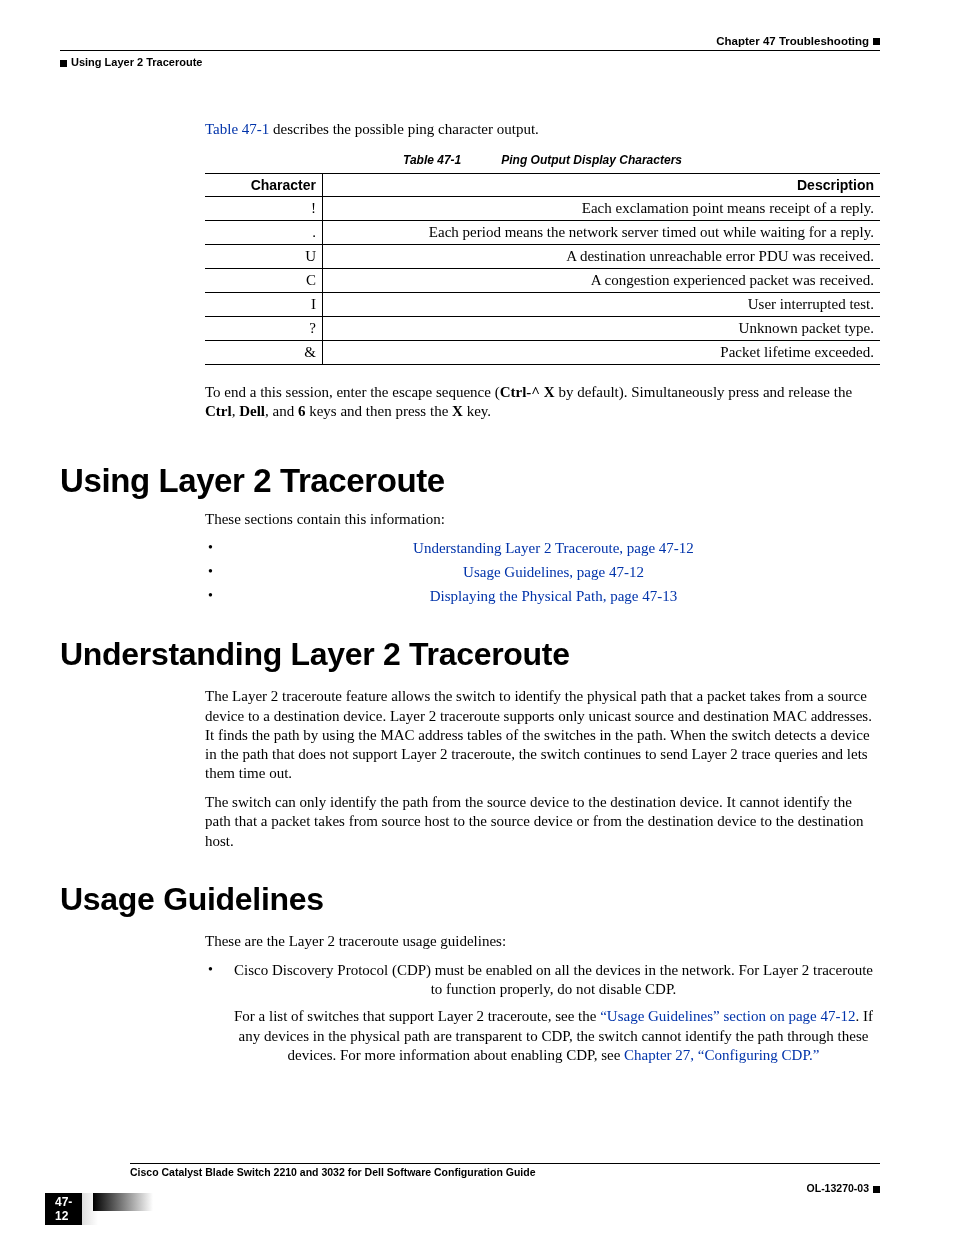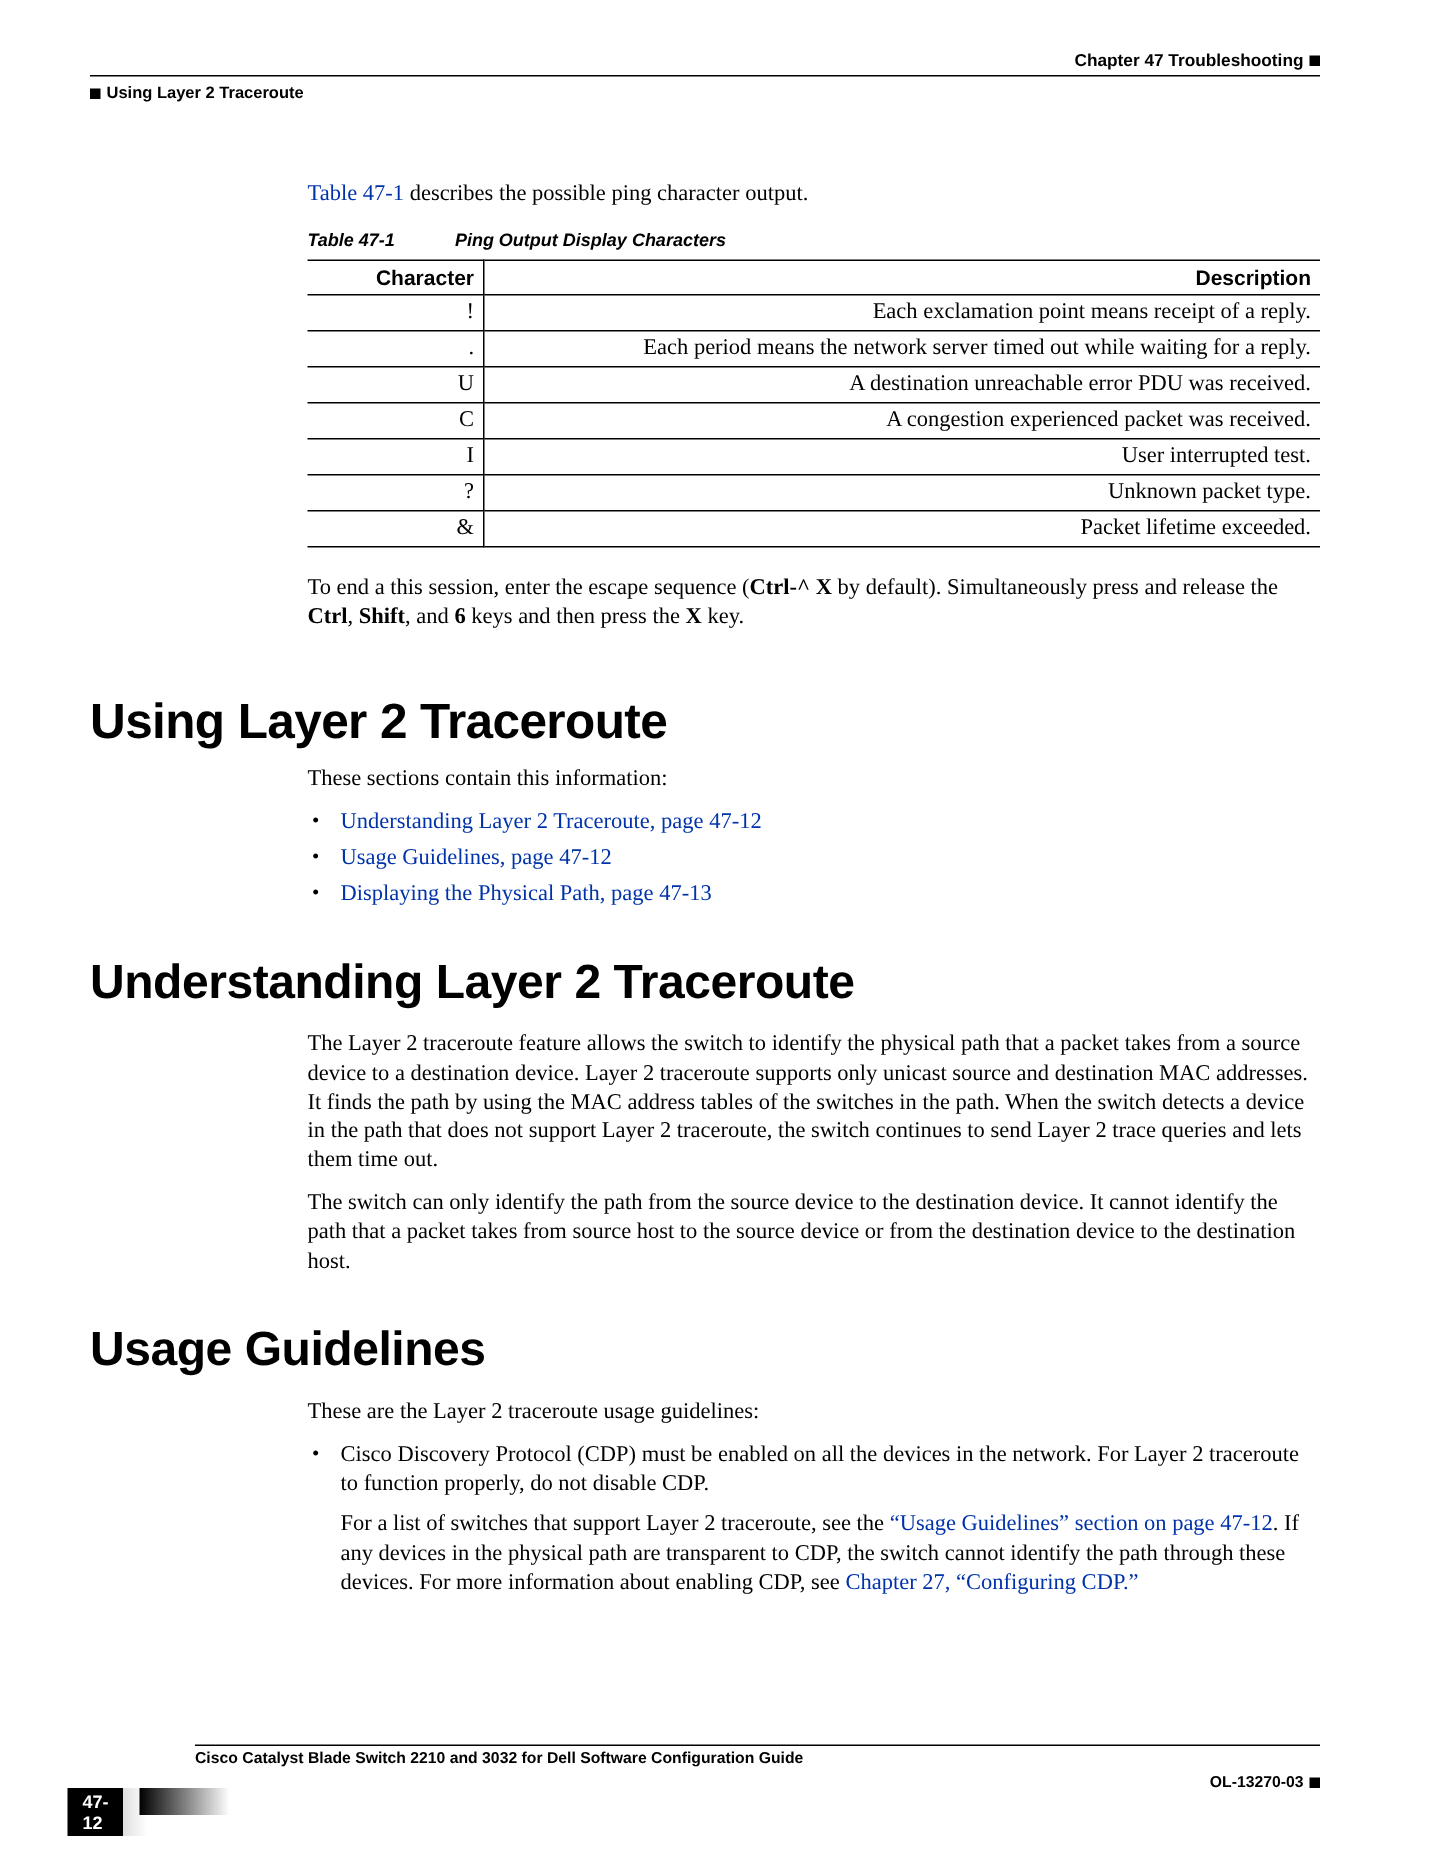--- a/index.html
+++ b/index.html
@@ -68,20 +68,21 @@
   .para {
     margin: 0 0 10px 0;
     line-height: 1.28;
   }
   .table-caption {
     font-family: Arial, Helvetica, sans-serif;
     font-size: 12px;
     font-style: italic;
     font-weight: bold;
     margin: 14px 0 6px 0;
+    text-align: center;
   }
   .table-caption .cap-title {
     margin-left: 40px;
   }
   table.data {
     border-collapse: collapse;
     width: 100%;
     font-size: 15px;
   }
   table.data th, table.data td {
@@ -124,20 +125,21 @@
   ul.bullets {
     list-style: none;
     padding: 0;
     margin: 4px 0 0 0;
   }
   ul.bullets li {
     position: relative;
     padding-left: 22px;
     margin: 5px 0;
     line-height: 1.28;
+    text-align: center;
   }
   ul.bullets li::before {
     content: "•";
     position: absolute;
     left: 3px;
     top: 0;
     font-size: 14px;
   }
   .subpara {
     margin: 8px 0 16px 22px;
@@ -265,21 +267,21 @@
             <td>Unknown packet type.</td>
           </tr>
         <tr>
             <td>&amp;</td>
             <td>Packet lifetime exceeded.</td>
           </tr>
       </tbody>
     </table>
 
     <p class="para" style="margin-top:18px">
-      <span>To end a this session, enter the escape sequence (</span><b>Ctrl-^ X</b><span> by default). Simultaneously press and release the </span><b>Ctrl</b><span>, </span><b>Shift</b><span>, and </span><b>6</b><span> keys and then press the </span><b>X</b><span> key.</span>
+      <span>To end a this session, enter the escape sequence (</span><b>Ctrl-^ X</b><span> by default). Simultaneously press and release the </span><b>Ctrl</b><span>, </span><b>Dell</b><span>, and </span><b>6</b><span> keys and then press the </span><b>X</b><span> key.</span>
     </p>
   </div>
 
   <h1 class="section">Using Layer 2 Traceroute</h1>
 
   <div class="indent-block">
     <p class="para">These sections contain this information:</p>
     <ul class="bullets">
       <li><span class="link">Understanding Layer 2 Traceroute, page 47-12</span></li>
       <li><span class="link">Usage Guidelines, page 47-12</span></li>

